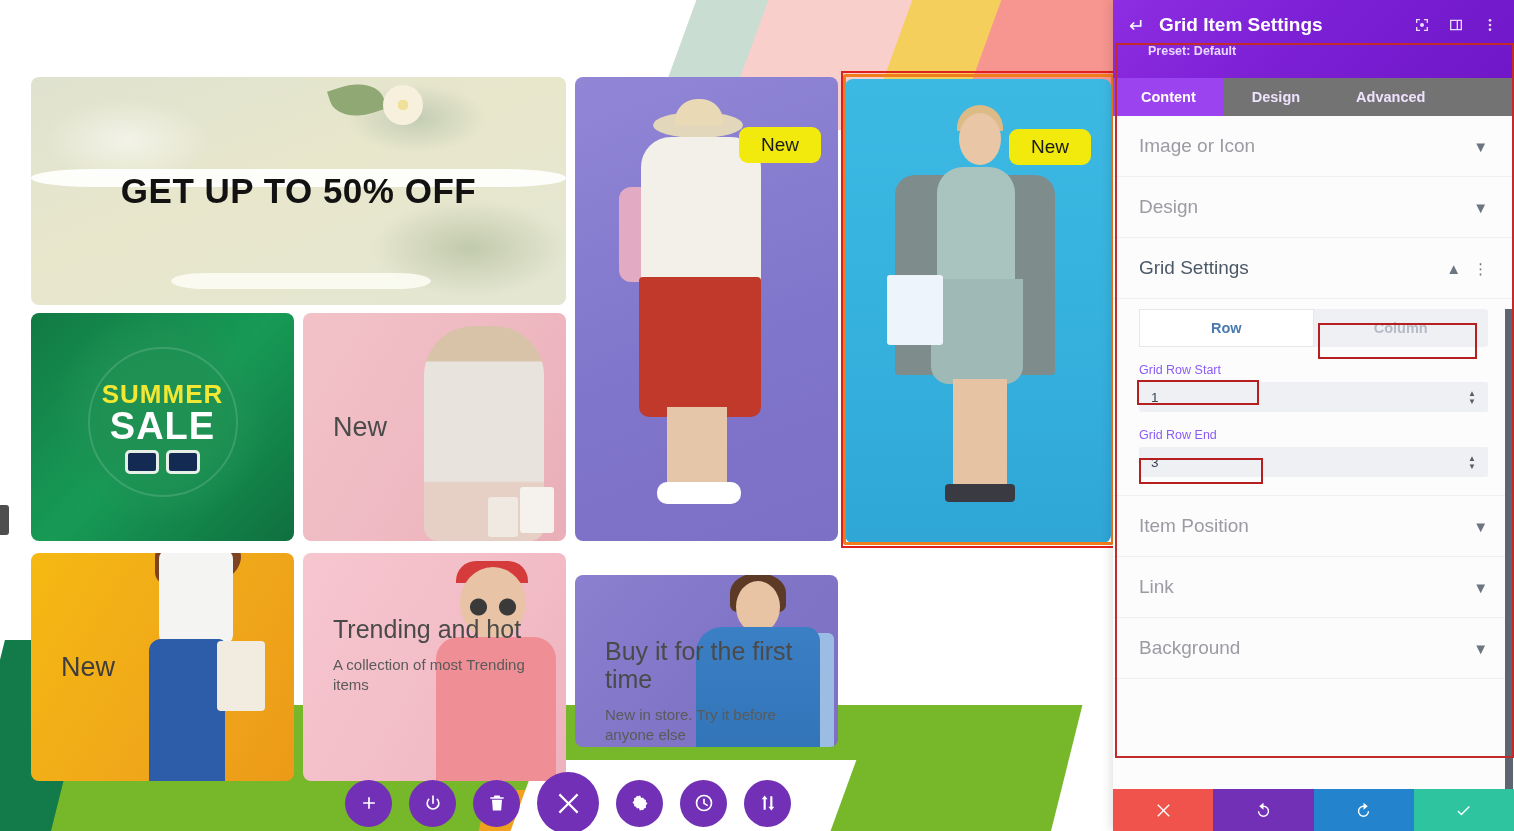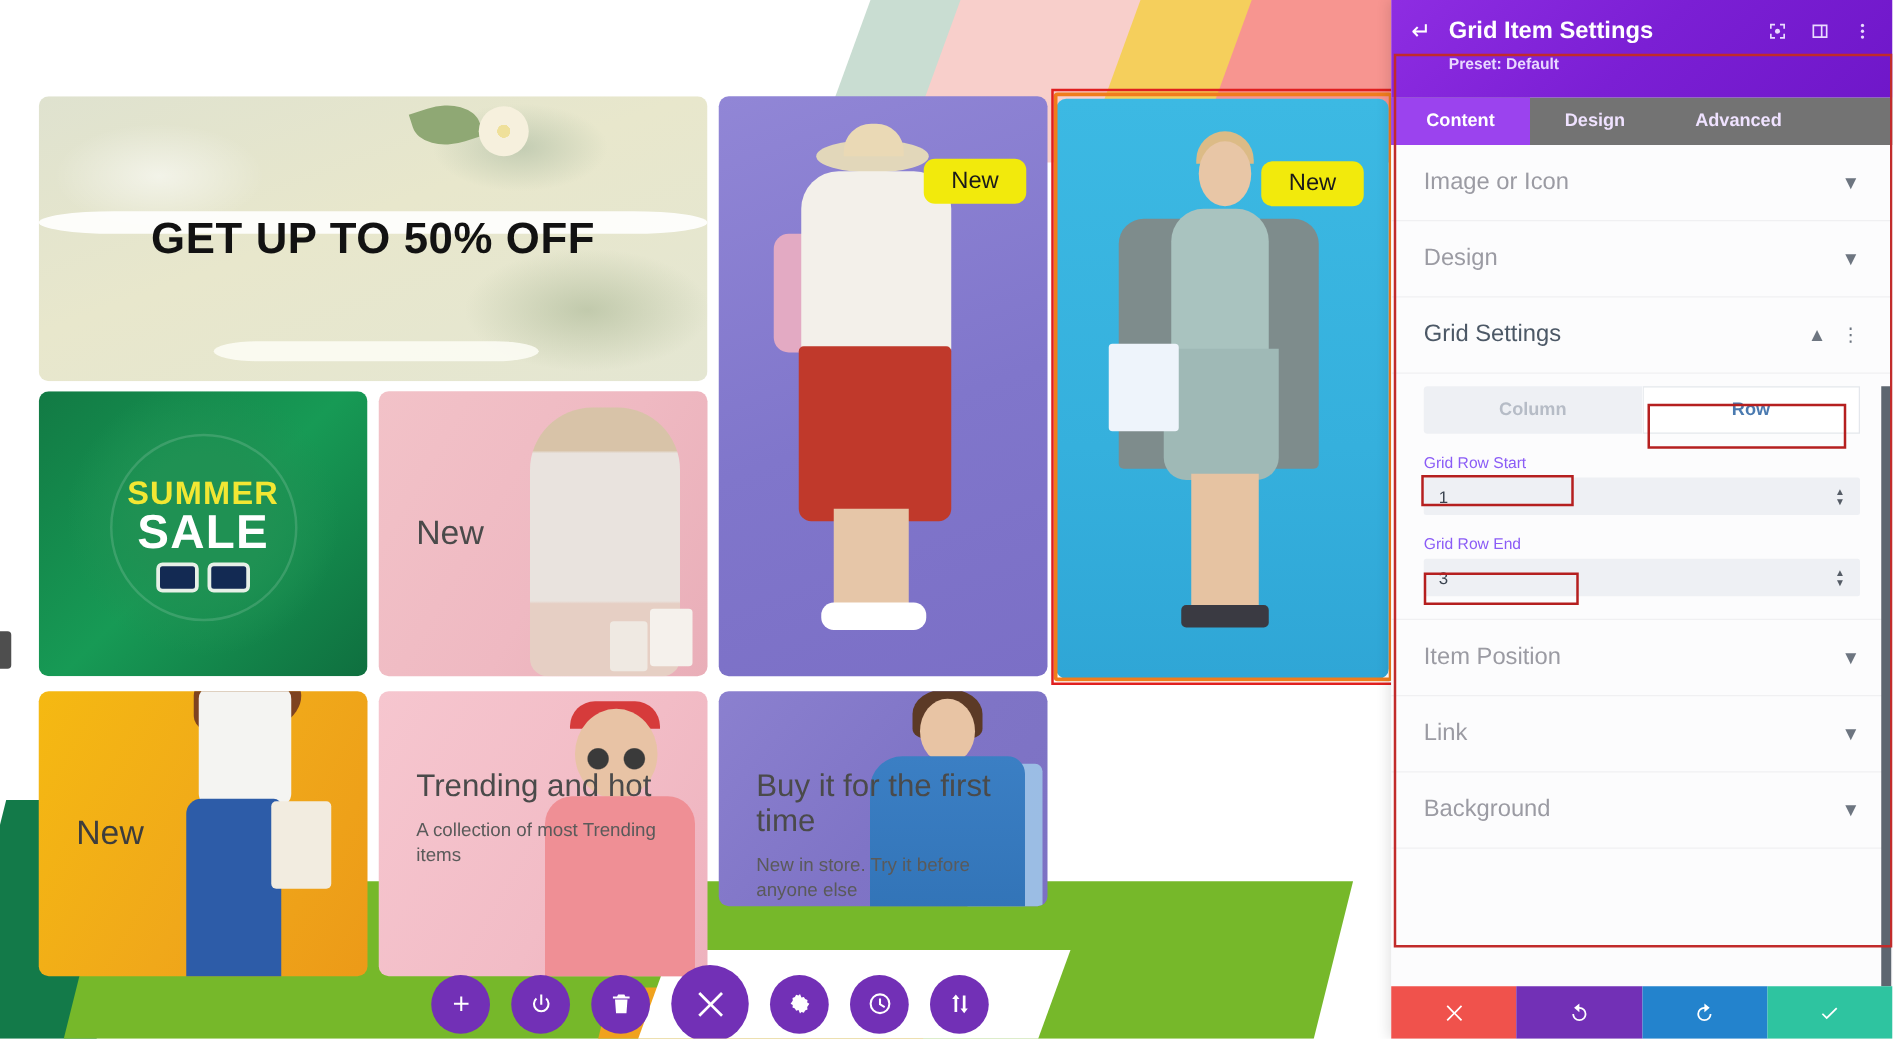--- a/index.html
+++ b/index.html
@@ -152,21 +152,21 @@
     background: linear-gradient(120deg, #f6c6cf 0%, #f2bcc6 60%, #eeb2be 100%);
   }
   #tile-trending .t-head { position: absolute; right: 40px; top: 14px; width: 66px; height: 72px; background: #e8c3a5; border-radius: 50%; }
   #tile-trending .t-band { position: absolute; right: 38px; top: 8px; width: 72px; height: 22px; background: #d63b3b; border-radius: 20px 20px 0 0; }
   #tile-trending .t-glass{ position: absolute; right: 44px; top: 44px; width: 58px; height: 20px;
        background: radial-gradient(circle at 25% 50%, #3a3a3a 0 8px, transparent 9px), radial-gradient(circle at 75% 50%, #3a3a3a 0 8px, transparent 9px); }
   #tile-trending .t-body { position: absolute; right: 10px; top: 84px; width: 120px; height: 150px; background: #ef8f95; border-radius: 22px 22px 0 0; }
 
   
   #tile-buy {
-    left: 575px; top: 553px; width: 263px; height: 172px;
+    left: 575px; top: 575px; width: 263px; height: 172px;
     background: linear-gradient(130deg, #8b80cf 0%, #7f74c6 55%, #7c71c3 100%);
   }
   #tile-buy .b-head  { position: absolute; right: 58px; top: 6px; width: 44px; height: 52px; background: #e8c4a4; border-radius: 50%; }
   #tile-buy .b-hair  { position: absolute; right: 52px; top: -2px; width: 56px; height: 40px; background: #5c3a26; border-radius: 50% 50% 20% 20%; }
   #tile-buy .b-dress { position: absolute; right: 18px; top: 52px; width: 124px; height: 180px; background: linear-gradient(180deg,#3b7fc4 0%, #2e6fb2 100%); border-radius: 26px 14px 0 0; }
   #tile-buy .b-cape  { position: absolute; right: 4px; top: 58px; width: 60px; height: 170px; background: #9fc5e8; border-radius: 20px 6px 0 0; opacity: .9; }
 
   .tile-title {
     position: absolute; left: 30px; top: 50%; transform: translateY(-50%);
     font-size: 27px; color: #4a4a4a; font-weight: 400;
@@ -217,21 +217,21 @@
   #panel-header {
     background: linear-gradient(135deg, #8e2de2 0%, #7b1fd4 50%, #6f17c9 100%);
     padding: 14px 16px 0 16px; height: 78px; position: relative;
   }
   .ph-row { display: flex; align-items: center; }
   .ph-back { color: #fff; font-size: 19px; margin-right: 14px; cursor: pointer; line-height: 1; }
   .ph-title { color: #fff; font-size: 19px; font-weight: 700; flex: 1; }
   .ph-icons { display: flex; align-items: center; gap: 18px; }
   .ph-icon { color: #e7d6ff; cursor: pointer; display: flex; align-items: center; }
   .ph-icon svg { width: 16px; height: 16px; fill: #e9daff; }
-  .ph-preset { color: #e9d8ff; font-size: 12.5px; font-weight: 700; margin-top: 8px; margin-left: 30px; cursor: pointer; }
+  .ph-preset { color: #e9d8ff; font-size: 12.5px; font-weight: 700; margin-top: 8px; margin-left: 19px; cursor: pointer; }
 
   #panel-tabs { display: flex; background: #737373; height: 38px; }
   .p-tab {
     flex: 0 0 auto; padding: 0 28px; height: 38px; line-height: 38px;
     color: #efe2ff; font-size: 14.5px; font-weight: 700; cursor: pointer;
   }
   .p-tab.active { background: #9b43ee; color: #ffffff; }
 
   #panel-body { flex: 1; overflow: hidden; position: relative; background: #fcfcfd; }
 
@@ -490,22 +490,22 @@
       <div class="accordion open">
         <span class="acc-label">Grid Settings</span>
         <span class="acc-right">
           <span class="chev">▲</span>
           <span class="dots">⋮</span>
         </span>
       </div>
 
       <div class="acc-content">
         <div class="seg">
+          <div class="seg-btn active">Row</div>
           <div class="seg-btn">Column</div>
-          <div class="seg-btn active">Row</div>
         </div>
 
         <div class="field-label">Grid Row Start</div>
         <div class="num-field">
           <input type="text" value="1" style="">
           <span class="spin">
               <span>▲</span>
               <span>▼</span>
             </span>
         </div>

